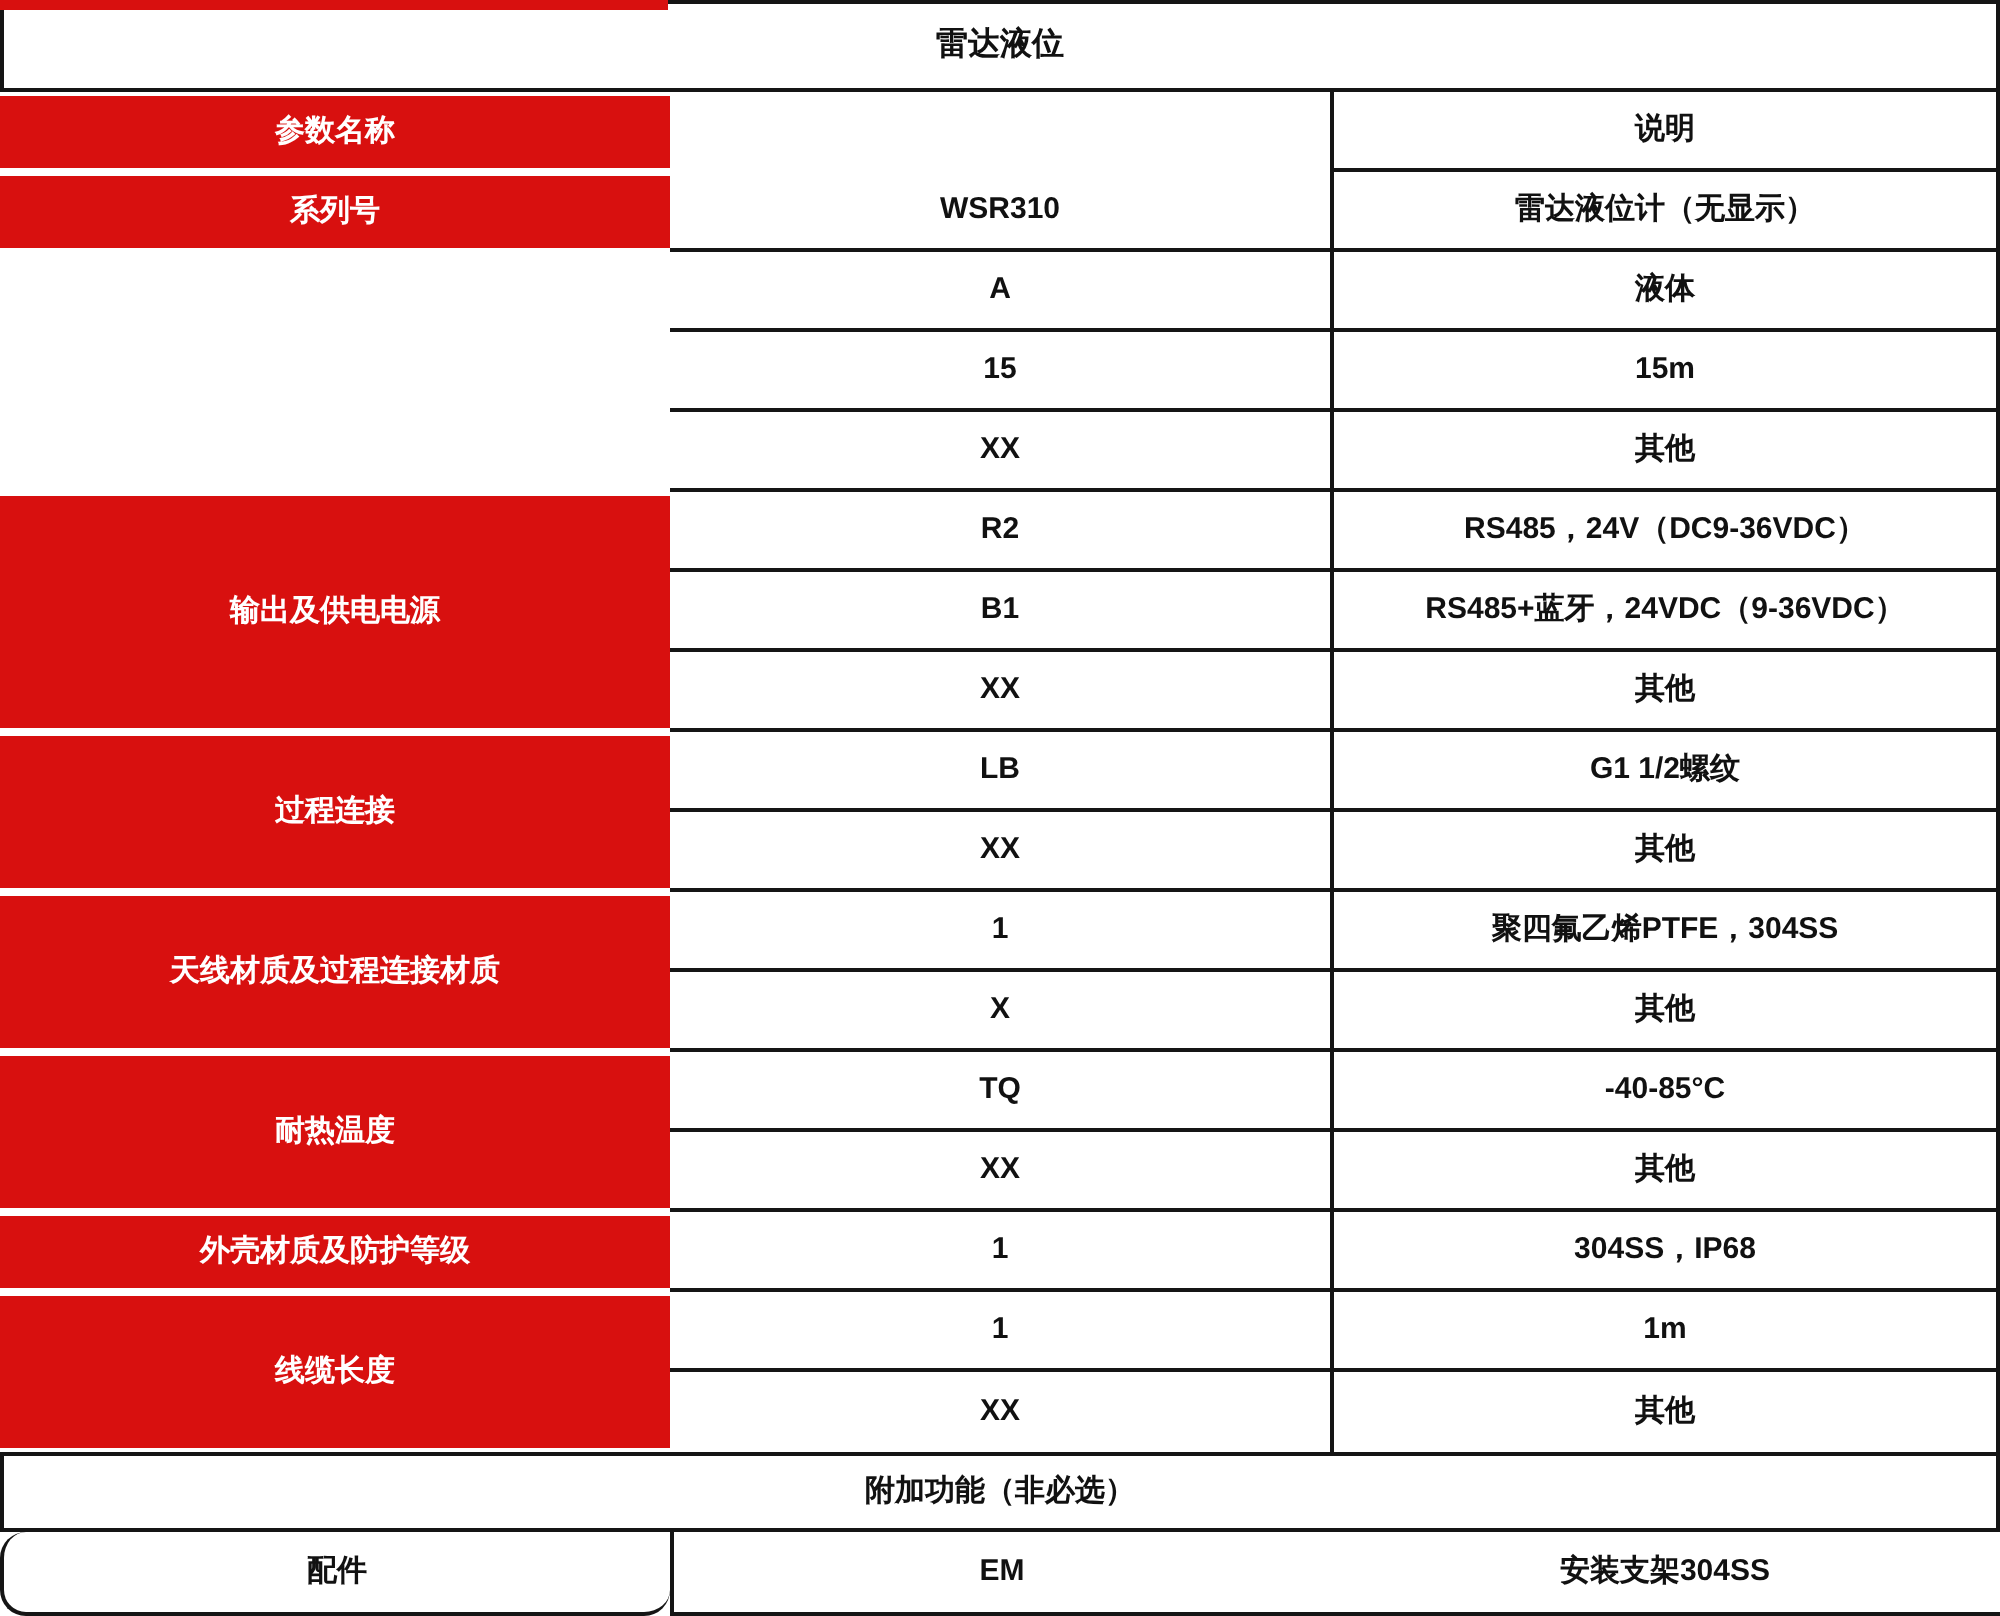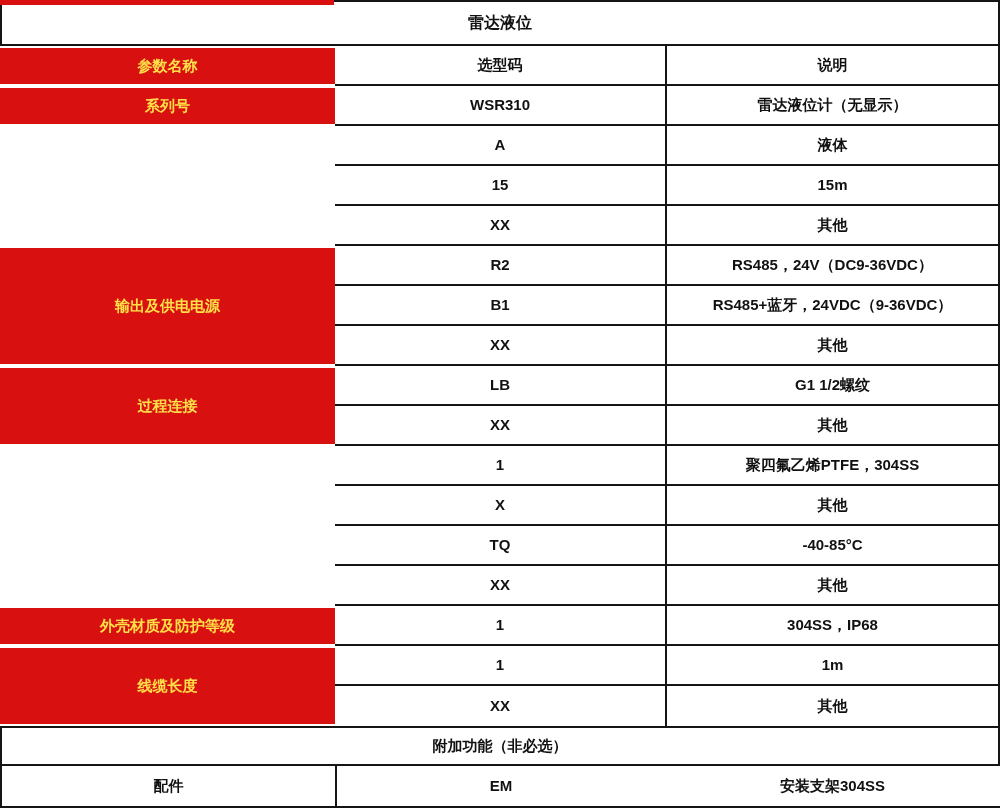--- a/index.html
+++ b/index.html
@@ -35,21 +35,21 @@
     border-left: 2px solid var(--border);
     border-right: 2px solid var(--border);
     border-bottom: 2px solid var(--border);
     font-size: 16px;
   }
 
   
   .red {
     grid-column: 1;
     background: var(--red);
-    color: #fde047;
+    color: #ffffff;
     border-top: 2px solid #ffffff;
     border-bottom: 2px solid #ffffff;
     padding: 0 10px;
   }
 
   
   .c2 {
     grid-column: 2;
     border-bottom: 2px solid var(--border);
   }
@@ -72,20 +72,21 @@
     border-right: 2px solid var(--border);
     border-bottom: 2px solid var(--border);
     font-family: Liberation Serif, serif;
   }
 
   
   .acc-1 {
     grid-area: 20 / 1;
     border-left: 2px solid var(--border);
     border-bottom: 2px solid var(--border);
+    border-radius: 13px;
   }
   .acc-2 {
     grid-area: 20 / 2;
     border-left: 2px solid var(--border);
     border-bottom: 2px solid var(--border);
   }
   .acc-3 {
     grid-area: 20 / 3;
     border-bottom: 2px solid var(--border);
   }
@@ -100,21 +101,20 @@
 </style>
 </head>
 <body>
 
 <div class="spec-table">
 
   <div class="cell title-cell">雷达液位</div>
   <div class="red-strip"></div>
 
   <div class="cell red" style="grid-row:2">参数名称</div>
-  <div class="cell c2" style="grid-area:2/2">选型码</div>
   <div class="cell red" style="grid-row:3">系列号</div>
 
   <div class="cell c3" style="grid-area:2/3">说明</div>
   <div class="cell c2" style="grid-area:3/2">WSR310</div>
   <div class="cell c3" style="grid-area:3/3">雷达液位计（无显示）</div>
 
   <div class="cell c2" style="grid-area:4/2">A</div>
   <div class="cell c3" style="grid-area:4/3">液体</div>
 
   <div class="cell c2" style="grid-area:5/2">15</div>
@@ -129,25 +129,27 @@
   <div class="cell c3" style="grid-area:8/3">RS485+蓝牙，24VDC（9-36VDC）</div>
   <div class="cell c2" style="grid-area:9/2">XX</div>
   <div class="cell c3" style="grid-area:9/3">其他</div>
 
   <div class="cell red" style="grid-row:10 / span 2">过程连接</div>
   <div class="cell c2" style="grid-area:10/2">LB</div>
   <div class="cell c3" style="grid-area:10/3">G1 1/2螺纹</div>
   <div class="cell c2" style="grid-area:11/2">XX</div>
   <div class="cell c3" style="grid-area:11/3">其他</div>
 
+  <div class="cell red" style="grid-row:12 / span 2">天线材质及过程连接材质</div>
   <div class="cell c2" style="grid-area:12/2">1</div>
   <div class="cell c3" style="grid-area:12/3">聚四氟乙烯PTFE，304SS</div>
   <div class="cell c2" style="grid-area:13/2">X</div>
   <div class="cell c3" style="grid-area:13/3">其他</div>
 
+  <div class="cell red" style="grid-row:14 / span 2">耐热温度</div>
   <div class="cell c2" style="grid-area:14/2">TQ</div>
   <div class="cell c3" style="grid-area:14/3">-40-85°C</div>
   <div class="cell c2" style="grid-area:15/2">XX</div>
   <div class="cell c3" style="grid-area:15/3">其他</div>
 
   <div class="cell red" style="grid-row:16">外壳材质及防护等级</div>
   <div class="cell c2" style="grid-area:16/2">1</div>
   <div class="cell c3" style="grid-area:16/3">304SS，IP68</div>
 
   <div class="cell red" style="grid-row:17 / span 2">线缆长度</div>

